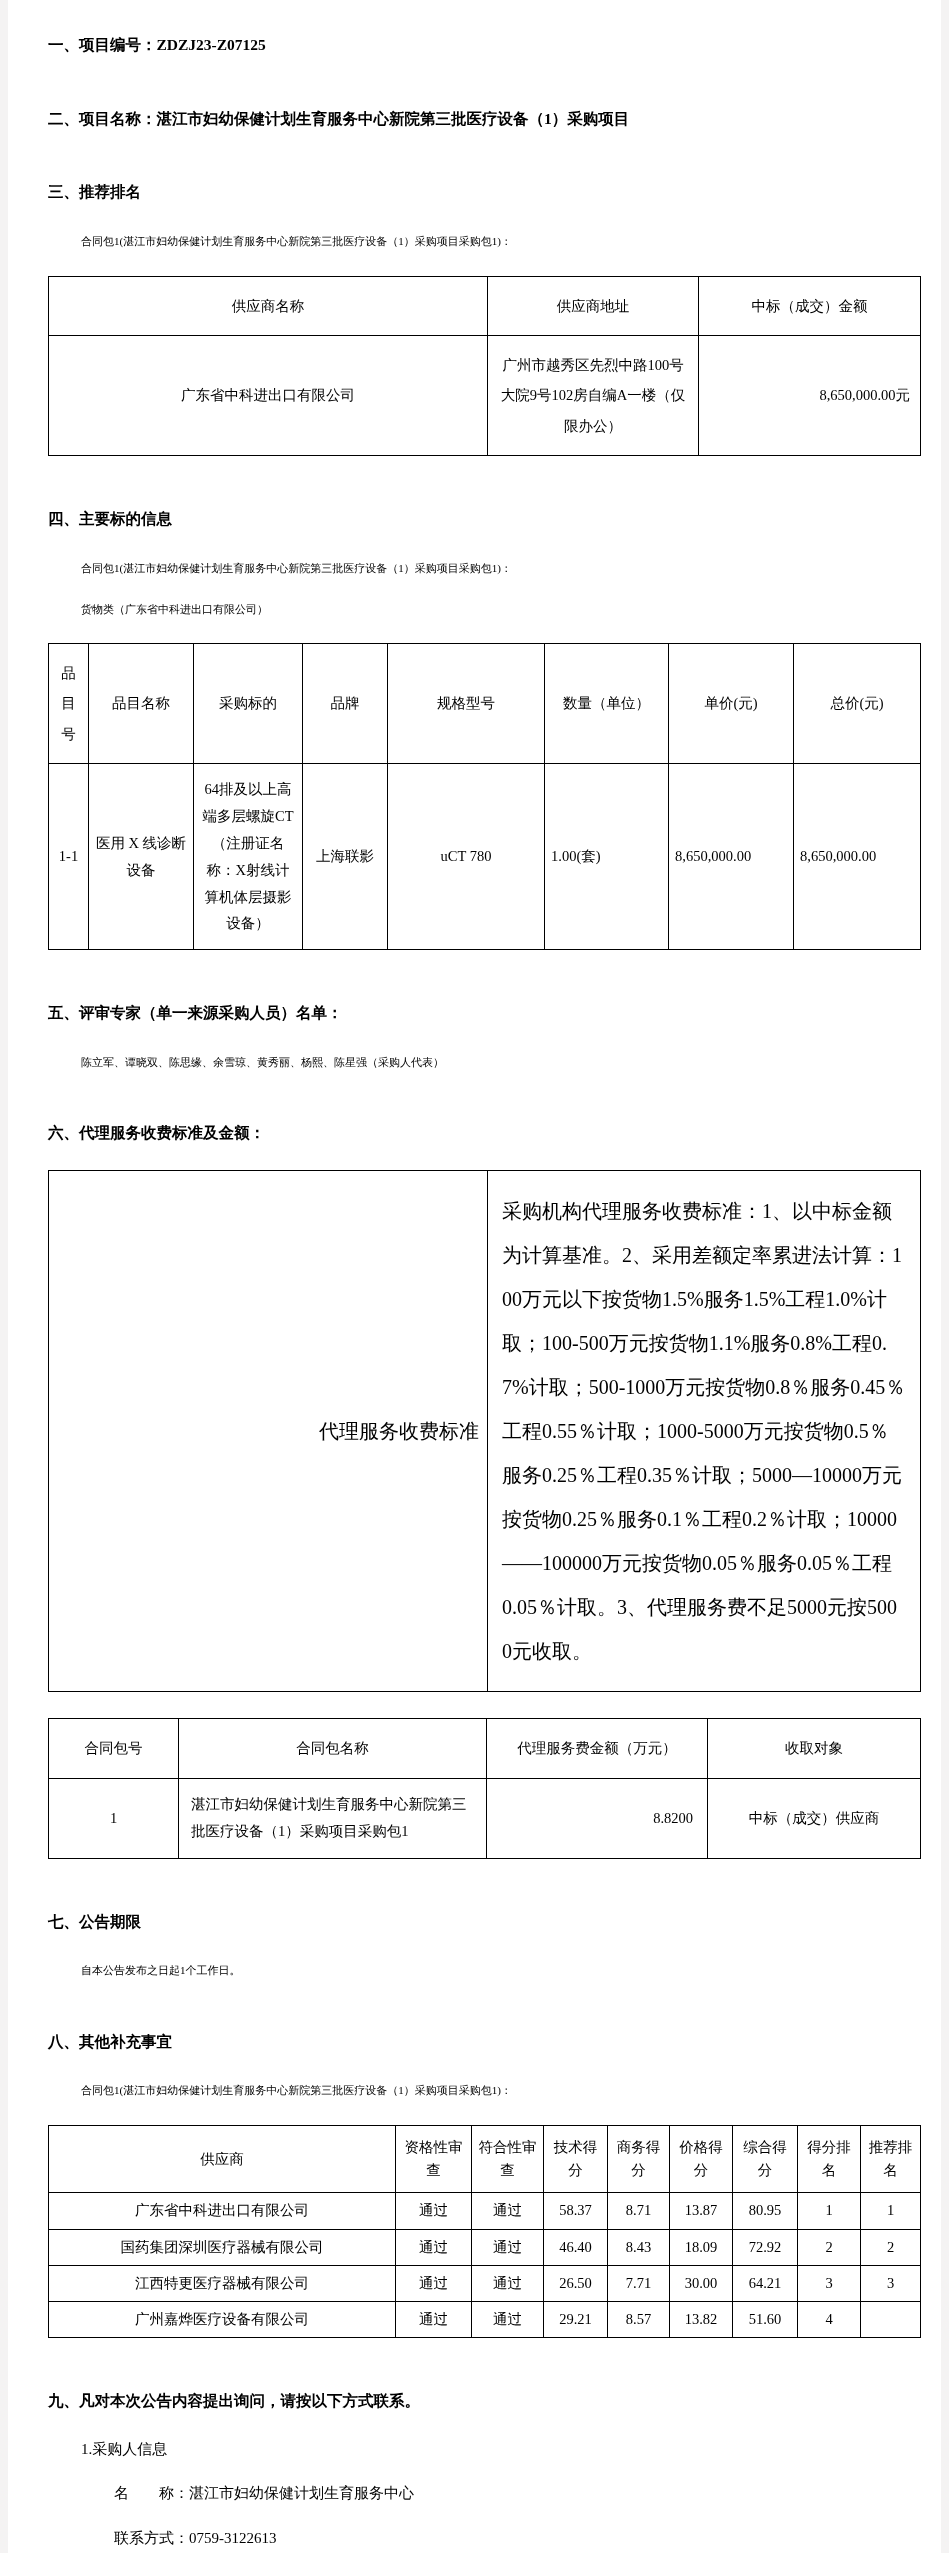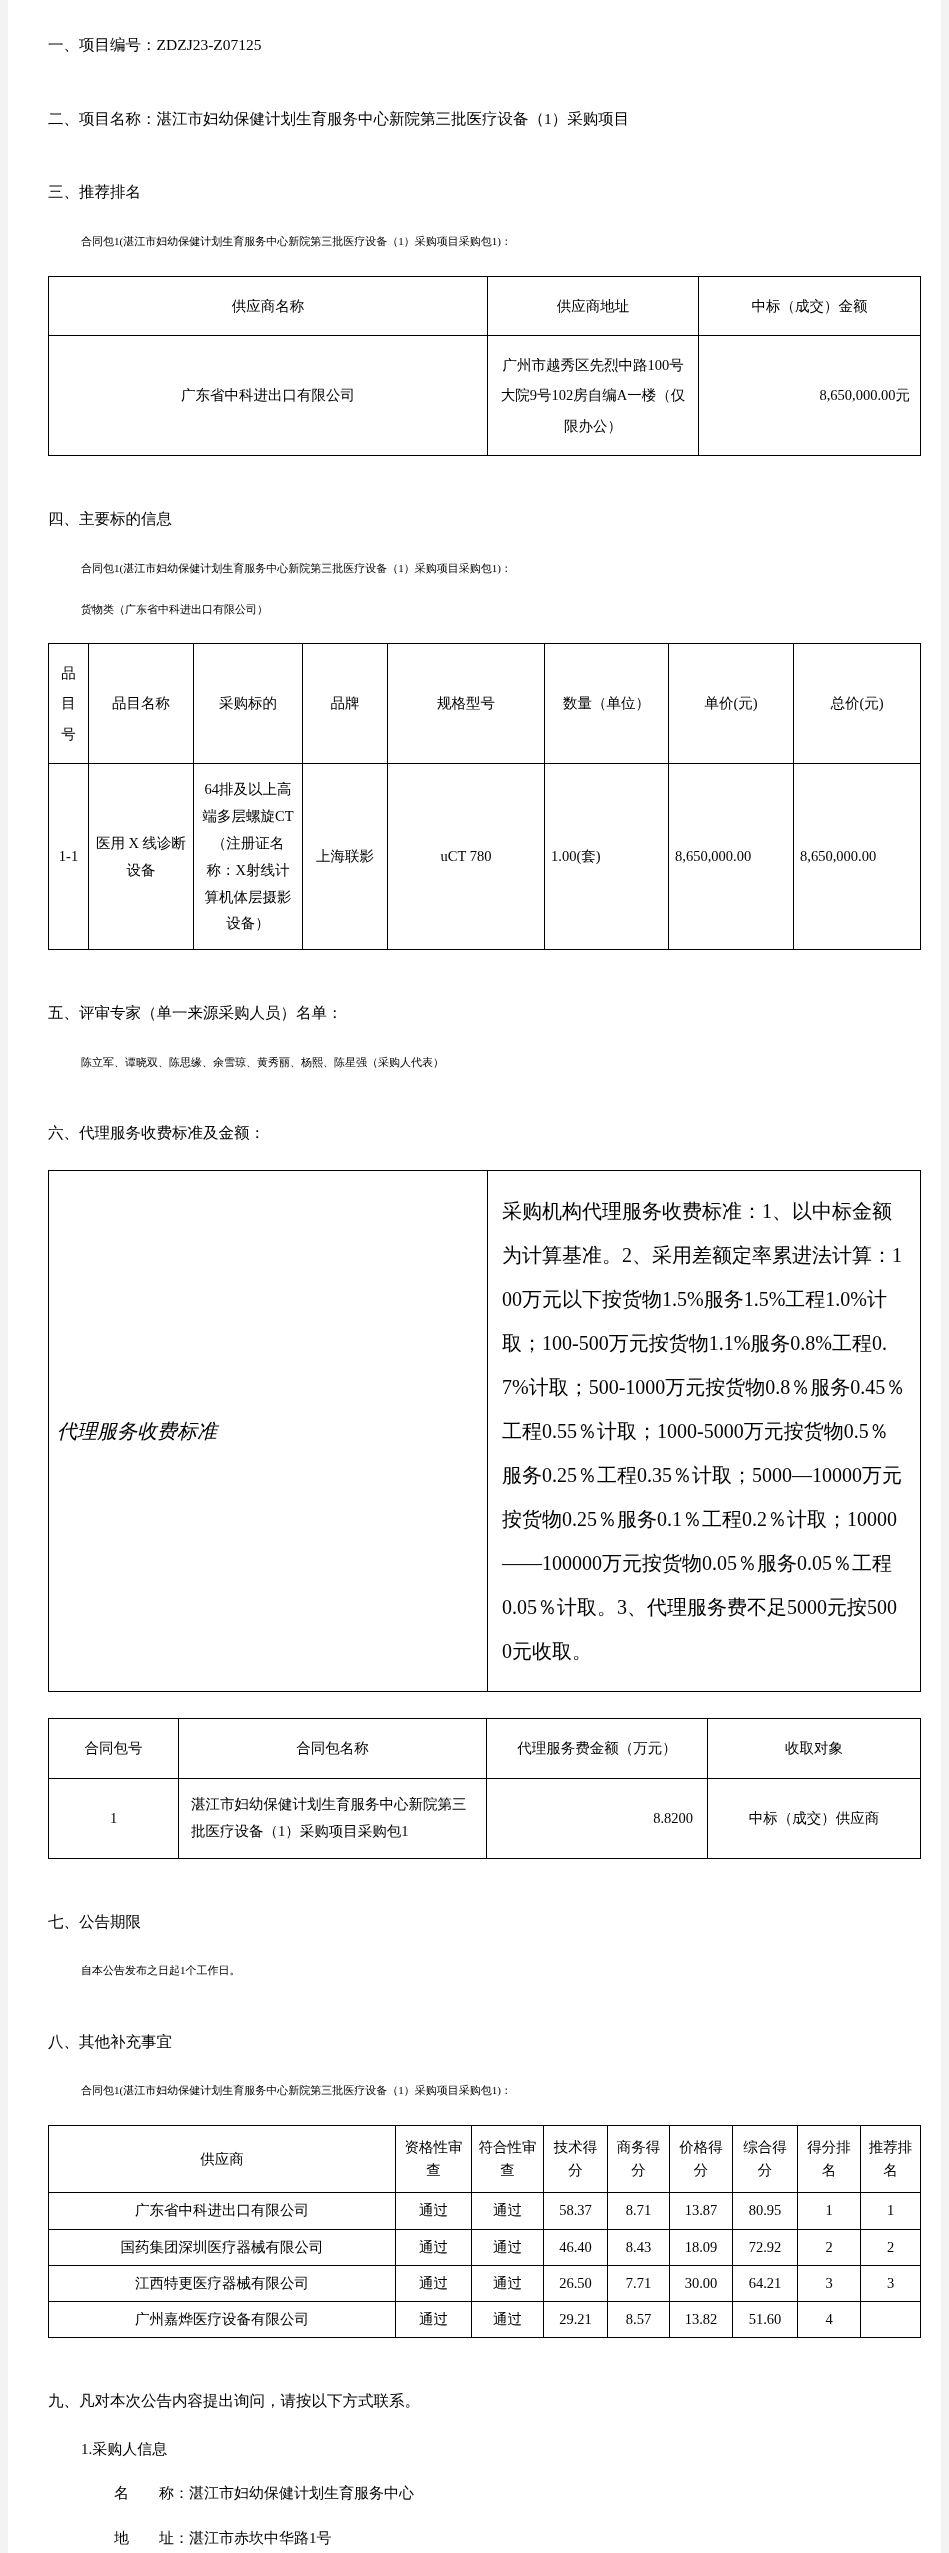--- a/index.html
+++ b/index.html
@@ -13,21 +13,21 @@
     width: 933px;
     margin: 0 8px;
     background: #ffffff;
     padding: 26px 0 30px 0;
     min-height: 2500px;
   }
   .doc {
     padding: 0 37px 0 40px;
   }
   .sec-heading {
-    font-weight: normal;
+    font-weight: bold;
     font-size: 15.5px;
     margin: 0;
     padding-top: 52px;
     line-height: 1.4;
   }
   .sec-heading.first { padding-top: 8px; }
   .indent-line {
     font-size: 11px;
     margin: 0;
     padding: 30px 0 0 33px;
@@ -48,21 +48,21 @@
     padding: 8px 8px;
     line-height: 2.1;
     word-break: break-all;
   }
   th { padding: 14px 12px; }
   .result-table td { padding: 14px 8px; }
   .result-table .amount-cell { text-align: right; padding-right: 10px; }
   .item-table td { padding: 12px 6px; line-height: 1.85; }
   .item-table .num-cell { text-align: left; padding-right: 12px; }
   .fee-std-table td { line-height: 2.2; font-size: 20px; }
-  .fee-std-table .fee-label-cell { text-align: left; font-style: italic; }
+  .fee-std-table .fee-label-cell { text-align: right; }
   .fee-std-table .fee-text-cell { text-align: left; padding: 18px 14px; }
   .fee-amt-table .pkg-name-cell { text-align: left; line-height: 1.9; padding: 12px 12px; }
   .fee-amt-table .fee-amount-cell { text-align: right; padding-right: 14px; }
   .fee-amt-table td { padding: 12px 8px; }
   .review-table th { padding: 10px 4px; line-height: 1.6; }
   .review-table td { padding: 6px 4px; line-height: 1.6; }
   .contact-block { font-size: 15px; }
   .contact-title { padding: 26px 0 0 33px; line-height: 1.5; }
   .contact-line { padding: 22px 0 0 66px; line-height: 1.5; }
   col.c-s3-1 { width: 439px; } col.c-s3-2 { width: 211px; } col.c-s3-3 { width: 222px; }
@@ -263,21 +263,20 @@
         <td></td>
       </tr>
     </tbody>
       </table>
 
     <div class="sec-heading">九、凡对本次公告内容提出询问，请按以下方式联系。</div>
 
     <div class="contact-block">
       <div class="contact-title">1.采购人信息</div>
       <div class="contact-line">名　　称：湛江市妇幼保健计划生育服务中心</div>
-      <div class="contact-line">地　　址：湛江市赤坎中华路1号</div>
       <div class="contact-line">联系方式：0759-3122613</div>
     </div>
 
     <div class="contact-block">
       <div class="contact-title">2.采购代理机构信息</div>
       <div class="contact-line">名　　称：广东众得招标有限公司</div>
       <div class="contact-line">地　　址：湛江市赤坎区人民大道北41-43号京基大厦办公楼1106</div>
 
     </div>
 

